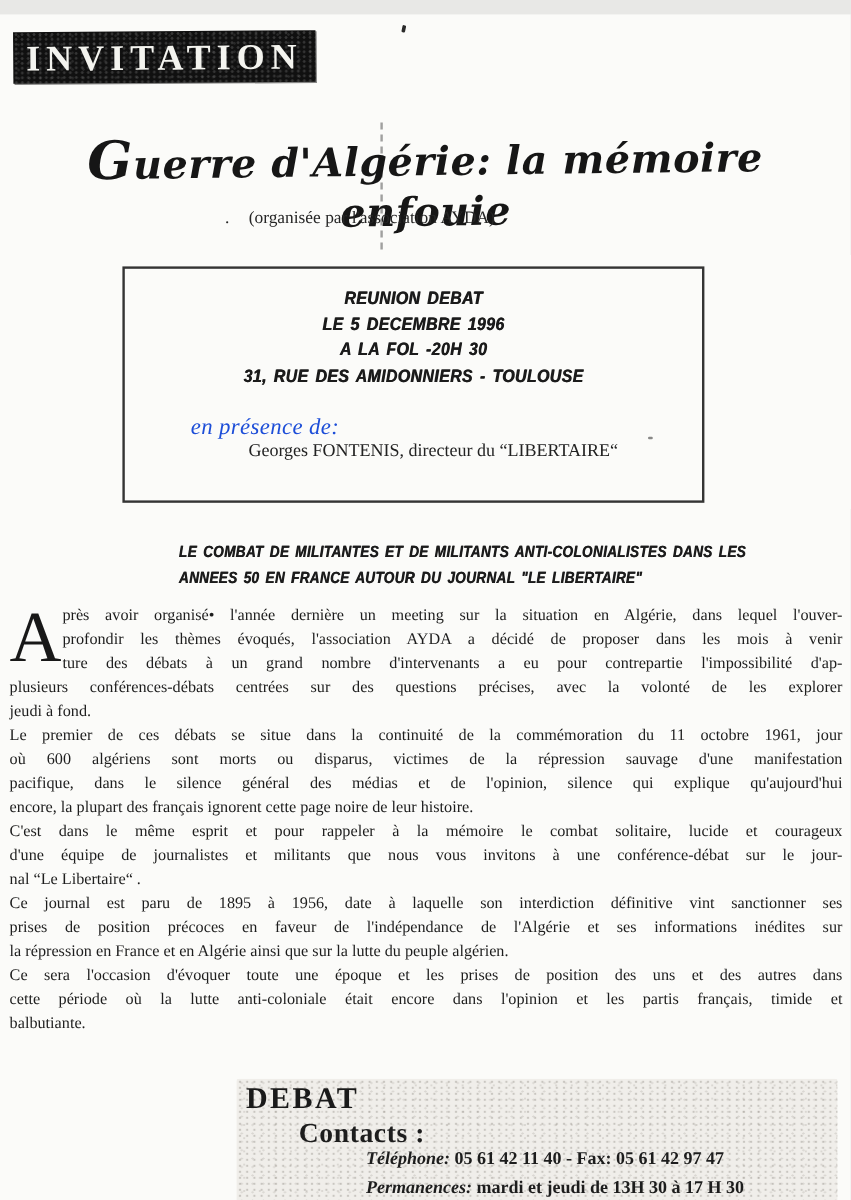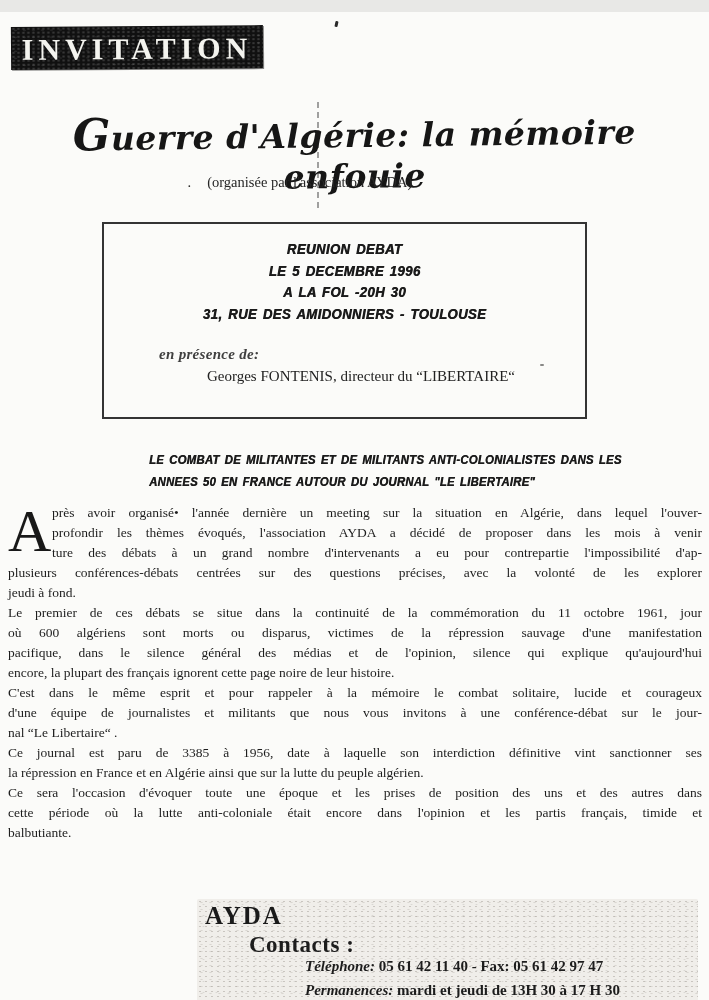--- a/index.html
+++ b/index.html
@@ -49,21 +49,21 @@
   .event-line{
     position:relative;margin-top:0;text-align:center;
     font-family:"Liberation Sans",sans-serif;font-weight:bold;font-style:italic;
     font-size:15px;line-height:21.5px;letter-spacing:.4px;word-spacing:2px;
     color:#1b1b1b;transform:scaleX(.88);
     text-shadow:.6px 0 0 currentColor;
   }
   .event-line:first-of-type{margin-top:14px;}
   .presence{
     position:absolute;left:55px;top:122px;
-    font-size:15px;font-weight:bold;font-style:italic;color:#404040;
+    font-size:19px;font-weight:normal;font-style:italic;color:#1d4ed8;
     letter-spacing:.3px;
   }
   .guest{position:absolute;left:103px;font-size:15px;color:#222;}
   .guest1{top:144px;}
   .guest2{top:165px;}
   
   .heading{
     position:absolute;left:149px;top:437px;width:640px;
     font-family:"Liberation Sans",sans-serif;font-weight:bold;font-style:italic;
     font-size:13.5px;line-height:22px;letter-spacing:.3px;word-spacing:2px;
@@ -152,32 +152,33 @@
       <div class="bline">où 600 algériens sont morts ou disparus, victimes de la répression sauvage d'une manifestation</div>
       <div class="bline">pacifique, dans le silence général des médias et de l'opinion, silence qui explique qu'aujourd'hui</div>
       <div class="bline end">encore, la plupart des français ignorent cette page noire de leur histoire.</div>
     </div>
     <div class="para">
       <div class="bline">C'est dans le même esprit et pour rappeler à la mémoire le combat solitaire, lucide et courageux</div>
       <div class="bline">d'une équipe de journalistes et militants que nous vous invitons à une conférence-débat sur le jour-</div>
       <div class="bline end">nal “Le Libertaire“ .</div>
     </div>
     <div class="para">
-      <div class="bline">Ce journal est paru de 3385 à 1956, date à laquelle son interdiction définitive vint sanctionner ses</div>
+      <div class="bline">Ce journal est paru de 1895 à 1956, date à laquelle son interdiction définitive vint sanctionner ses</div>
+      <div class="bline">prises de position précoces en faveur de l'indépendance de l'Algérie et ses informations inédites sur</div>
       <div class="bline end">la répression en France et en Algérie ainsi que sur la lutte du peuple algérien.</div>
     </div>
     <div class="para">
       <div class="bline">Ce sera l'occasion d'évoquer toute une époque et les prises de position des uns et des autres dans</div>
       <div class="bline">cette période où la lutte anti-coloniale était encore dans l'opinion et les partis français, timide et</div>
       <div class="bline end">balbutiante.</div>
     </div>
   </div>
 
   <div class="footer">
-    <div class="org">AYDA</div>
+    <div class="org">DEBAT</div>
     <div class="contacts-label">Contacts :</div>
     <div class="contact-line phone-line">
       <span class="lab">Téléphone:</span><span> 05 61 42 11 40 - Fax: 05 61 42 97 47</span>
     </div>
     <div class="contact-line perm-line">
       <span class="lab">Permanences:</span><span> mardi et jeudi de 13H 30 à 17 H 30</span>
     </div>
   </div>
 
 </div>

